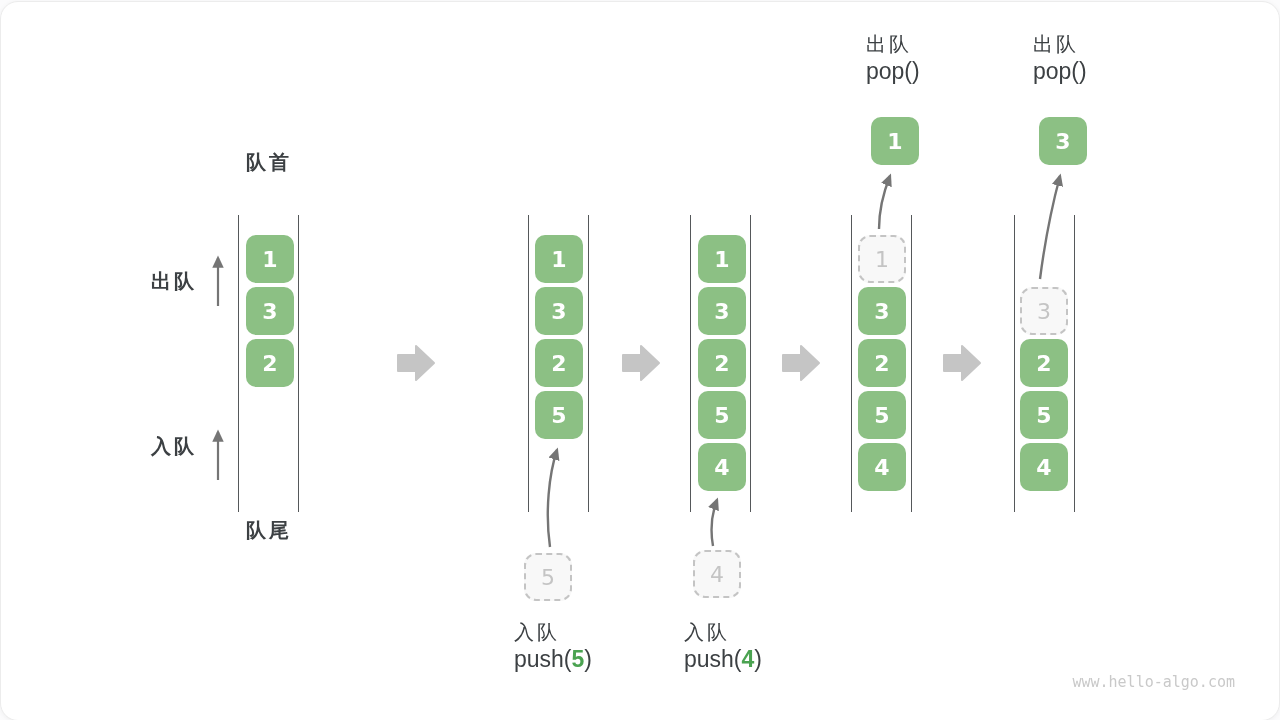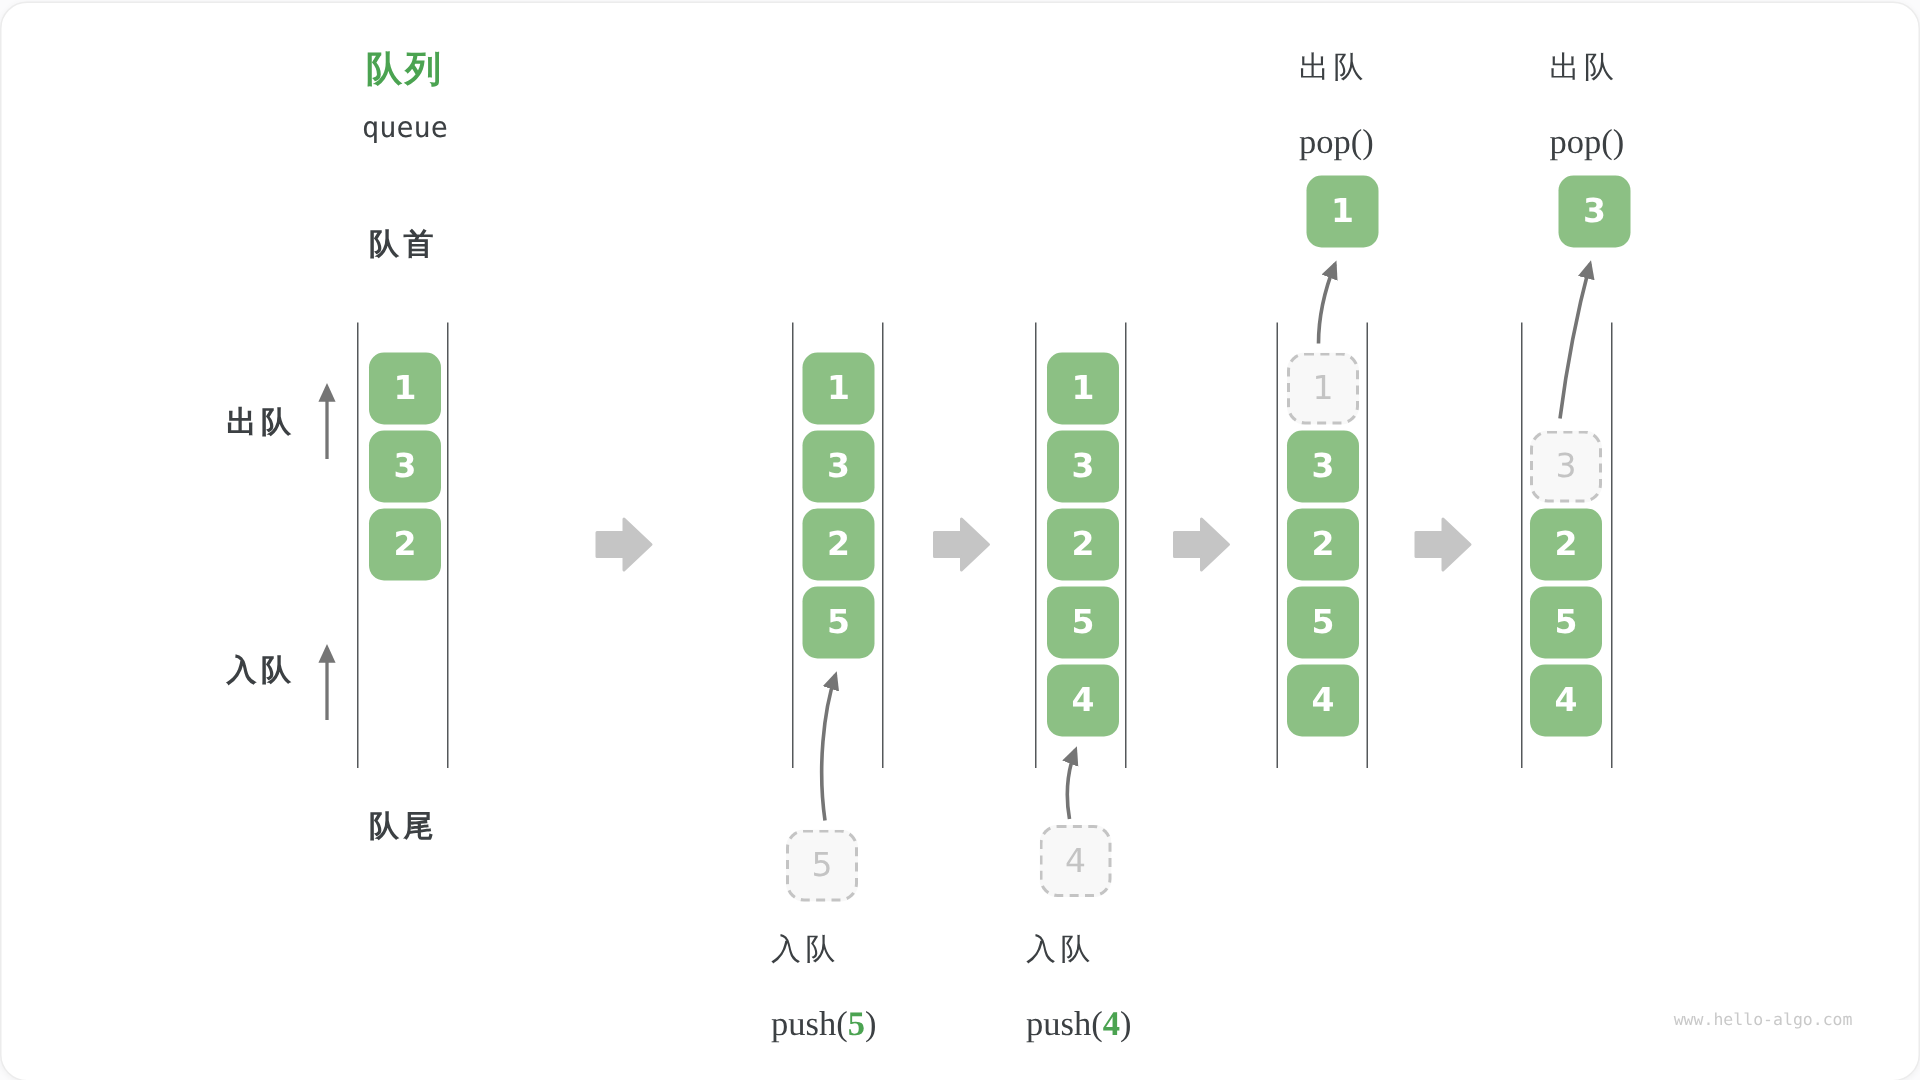--- a/index.html
+++ b/index.html
@@ -16,40 +16,36 @@
   .zh-label{position:absolute;font-size:20px;font-weight:bold;letter-spacing:3px;color:#3C4043;z-index:4;white-space:nowrap;}
   .tube{position:absolute;top:213px;height:297px;width:61px;box-sizing:border-box;
         border-left:1.5px solid #55585A;border-right:1.5px solid #55585A;z-index:1;}
   .cell{position:absolute;width:48px;height:48px;border-radius:10px;background:#8CC084;
         color:#FFFFFF;font-size:22px;font-weight:bold;display:flex;align-items:center;
         justify-content:center;z-index:3;}
   .ghost{background:#F8F8F8;border:2px dashed #C4C4C4;border-radius:12px;color:#C4C4C4;
          font-weight:normal;box-sizing:border-box;}
   .op{position:absolute;z-index:4;white-space:nowrap;}
   .op-zh{font-size:20px;letter-spacing:3px;color:#3C4043;}
-  .op-code{margin-top:24px;font-family:Liberation Serif, serif;
+  .op-code{margin-top:0;font-family:Liberation Sans, sans-serif;
            font-size:23px;color:#3C4043;}
   .op-code .arg{color:#4BA351;font-weight:bold;}
   .svg-overlay{position:absolute;left:0;top:0;z-index:2;pointer-events:none;}
   .watermark{position:absolute;right:44px;top:671px;z-index:4;
              font-family:"DejaVu Sans Mono","Liberation Mono",monospace;
-             font-size:11px;color:#C9C9C9;}
+             font-size:15px;color:#C9C9C9;}
 </style>
 </head>
 <body>
 
 <div class="canvas">
 
-  <div class="title-block">
-    <div class="title-zh">队列</div>
-    <div class="title-en">queue</div>
-  </div>
 
   <div class="zh-label" style="left:245px;top:147px;">队首</div>
-  <div class="zh-label" style="left:245px;top:535px;">队尾</div>
+  <div class="zh-label" style="left:245px;top:515px;">队尾</div>
 
   <div class="zh-label" style="left:150px;top:266px;">出队</div>
   <div class="zh-label" style="left:150px;top:431px;">入队</div>
 
   <div class="tube" style="left:237px;"></div>
   <div class="tube" style="left:527px;"></div>
   <div class="tube" style="left:689px;"></div>
   <div class="tube" style="left:850px;"></div>
   <div class="tube" style="left:1013px;"></div>
 

